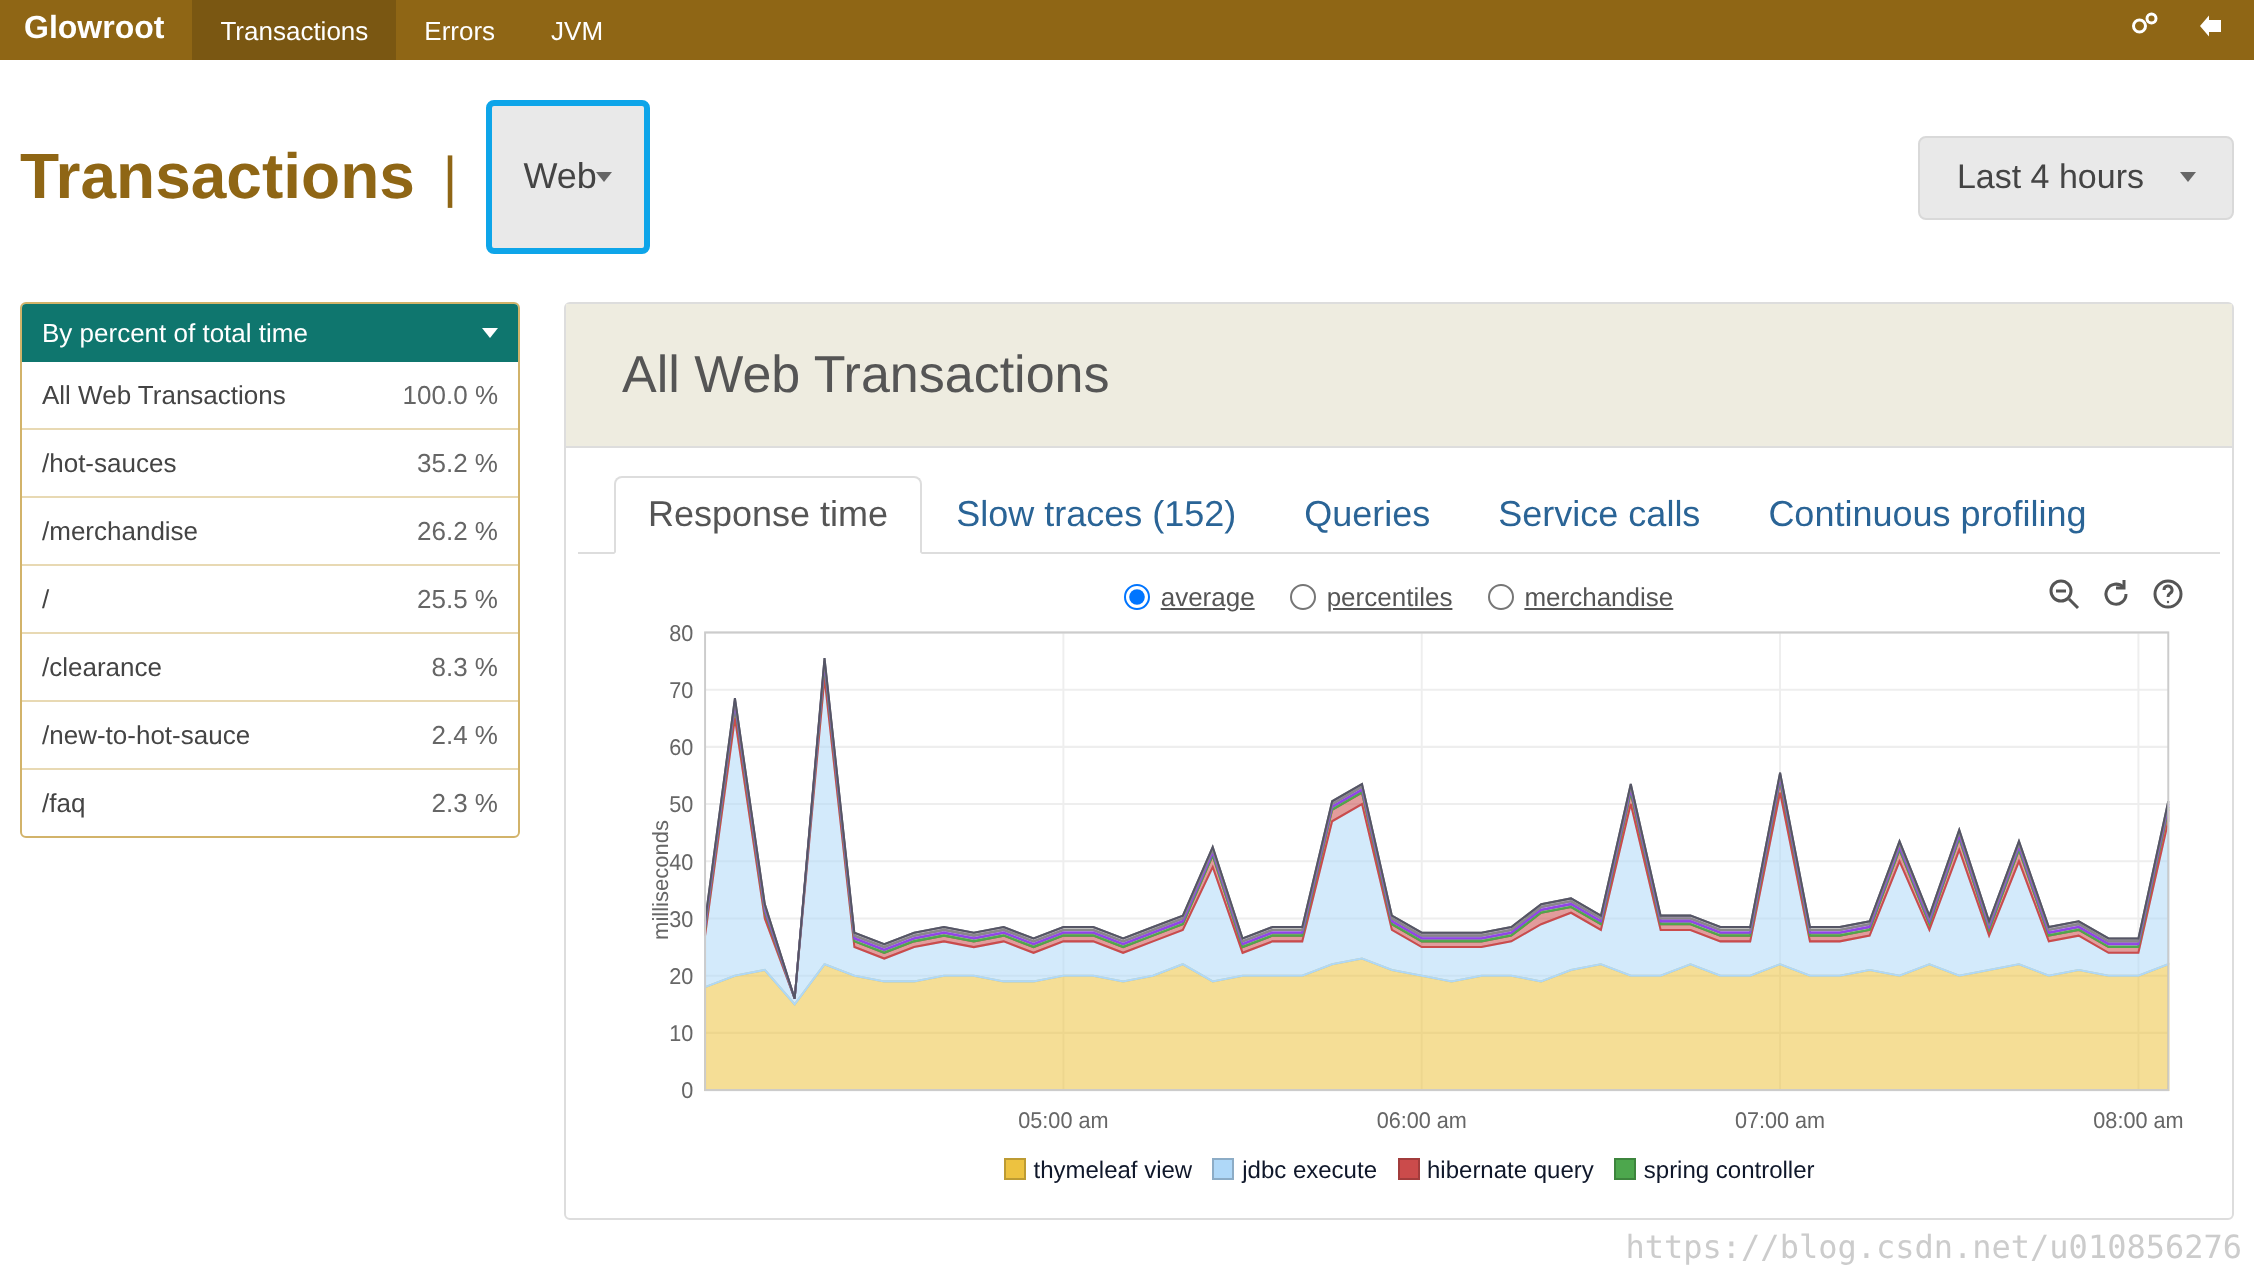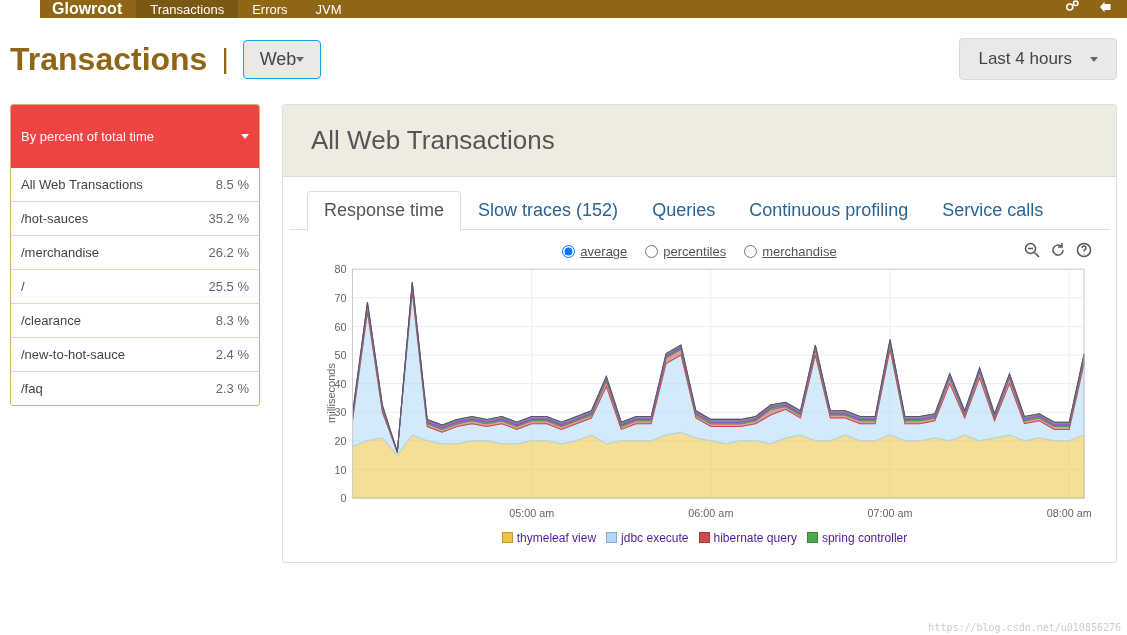--- a/index.html
+++ b/index.html
@@ -1,56 +1,56 @@
 <!DOCTYPE html>
 <html><head>
 <meta charset="utf-8">
 <style>
   * { box-sizing: border-box; margin: 0; padding: 0; }
   body { font-family: "Helvetica Neue", Helvetica, Arial, sans-serif; font-size: 14px; color: #333; background: #fff; }
-  .navbar { background: #8f6615; color: #fff; height: 18px; display: flex; align-items: center; padding: 0 12px; margin-left: 40px; }
+  .navbar { background: #8f6615; color: #fff; height: 30px; display: flex; align-items: center; padding: 0 12px; }
   .brand { font-weight: bold; font-size: 16px; margin-right: 14px; }
   .nav-links { display: flex; height: 100%; }
   .nav-links a { color: #fff; text-decoration: none; padding: 0 14px; height: 100%; display: flex; align-items: center; font-size: 13px; }
   .nav-links a.active { background: #7a5712; }
   .nav-right { margin-left: auto; display: flex; gap: 16px; align-items: center; }
   .nav-right span { color: #fff; font-size: 16px; }
   .container { padding: 20px 10px 6px 10px; }
   .header-row { display: flex; align-items: center; margin-bottom: 24px; }
   .page-title { color: #8f6615; font-size: 32px; font-weight: 600; }
   .title-divider { color: #8f6615; font-size: 28px; margin: 0 14px 0 14px; font-weight: 300; }
-  .dropdown-btn { background: #e9e9e9; border: 1px solid #0ea5e9; border-radius: 4px; padding: 8px 16px; font-size: 18px; color: #444; cursor: pointer; display: inline-flex; align-items: center; gap: 0; }
+  .dropdown-btn { background: #e9e9e9; border: 3px solid #0ea5e9; border-radius: 4px; padding: 25px 16px; font-size: 18px; color: #444; cursor: pointer; display: inline-flex; align-items: center; gap: 0; }
   .caret { width: 0; height: 0; border-left: 4px solid transparent; border-right: 4px solid transparent; border-top: 5px solid #666; display: inline-block; }
   .time-picker-wrap { margin-left: auto; border-radius: 10px; }
   .time-picker { background: #e9e9e9; border: 1px solid #d9d9d9; border-radius: 4px; padding: 10px 18px; font-size: 17px; color: #444; cursor: pointer; display: inline-flex; align-items: center; gap: 18px; }
   .layout { display: flex; gap: 22px; align-items: flex-start; }
   .sidebar { width: 250px; border: 1px solid #d2b36a; border-radius: 3px; overflow: hidden; flex: none; }
-  .sidebar-header { background: #ef4444; color: #fff; padding: 24px 10px; font-size: 13px; display: flex; align-items: center; justify-content: space-between; }
+  .sidebar-header { background: #0f766e; color: #fff; padding: 7px 10px; font-size: 13px; display: flex; align-items: center; justify-content: space-between; }
   .sidebar-header .caret { border-top-color: #fff; }
   .sidebar-row { display: flex; justify-content: space-between; padding: 9px 10px; font-size: 13px; border-top: 1px solid #e8d9b3; color: #444; cursor: pointer; }
   .sidebar-row:first-of-type { border-top: none; }
   .sidebar-row.selected { background: #fff; }
   .sidebar-row .pct { color: #666; }
   .main-panel { flex: 1; border: 1px solid #ddd; border-radius: 3px; background: #fff; min-width: 0; }
   .panel-header { background: #eeece0; padding: 20px 28px; border-bottom: 1px solid #ddd; }
   .panel-title { font-size: 26px; color: #555; font-weight: 500; }
   .panel-body { padding: 14px 6px 6px 6px; }
   .tabs { display: flex; border-bottom: 1px solid #ddd; padding-left: 18px; margin-bottom: 8px; }
   .tab { padding: 8px 16px; font-size: 18px; color: #2a6496; cursor: pointer; border: 1px solid transparent; border-bottom: none; margin-bottom: -1px; }
   .tab.active { color: #555; border-color: #ddd; border-bottom: 1px solid #fff; border-radius: 4px 4px 0 0; background: #fff; }
   .radio-row { display: flex; justify-content: center; gap: 18px; padding: 6px 0 0 0; position: relative; }
   .radio-row label { font-size: 13px; color: #555; display: inline-flex; align-items: center; gap: 5px; cursor: pointer; text-decoration: underline; }
   .chart-tools { position: absolute; right: 18px; top: 4px; display: flex; gap: 10px; color: #555; }
   .chart-tools span { cursor: pointer; font-size: 15px; }
   .chart-area { position: relative; height: 260px; margin: 4px 18px 0 36px; }
   .y-axis-label { position: absolute; left: -24px; top: 50%; transform: translateY(-50%) rotate(-90deg); font-size: 11px; color: #666; transform-origin: center; }
   .chart-svg { width: 100%; height: 100%; display: block; }
-  .legend { text-align: center; font-size: 12px; color: #4c1d95; padding: 4px 0 6px 0; line-height: 1.9; }
+  .legend { text-align: center; font-size: 12px; color: #0f172a; padding: 4px 0 6px 0; line-height: 1.9; }
   .legend .sw { display: inline-block; width: 11px; height: 11px; vertical-align: -1px; margin: 0 4px 0 10px; border: 1px solid rgba(0,0,0,0.2); }
-  .watermark { position: fixed; right: 6px; bottom: 2px; color: #ccc; font-size: 10px; font-family: monospace; }
+  .watermark { position: fixed; right: 6px; bottom: 2px; color: #ccc; font-size: 16px; font-family: monospace; }
 </style>
 </head>
 <body>
 
 <div class="navbar">
   <span class="brand">Glowroot</span>
   <div class="nav-links" id="nav-links">
       <a href="#" class="active">Transactions</a>
       <a href="#">Errors</a>
       <a href="#">JVM</a>
@@ -87,21 +87,21 @@
 
   <div class="layout">
     <div class="sidebar">
       <div class="sidebar-header">
         <span>By percent of total time</span>
         <span class="caret"></span>
       </div>
       <div id="sidebar-rows">
           <div class="sidebar-row selected">
             <span>All Web Transactions</span>
-            <span class="pct">8.5 %</span>
+            <span class="pct">100.0 %</span>
           </div>
           <div class="sidebar-row">
             <span>/hot-sauces</span>
             <span class="pct">35.2 %</span>
           </div>
           <div class="sidebar-row">
             <span>/merchandise</span>
             <span class="pct">26.2 %</span>
           </div>
           <div class="sidebar-row">
@@ -125,22 +125,22 @@
 
     <div class="main-panel">
       <div class="panel-header">
         <div class="panel-title">All Web Transactions</div>
       </div>
       <div class="panel-body">
         <div class="tabs" id="tabs">
             <div class="tab active">Response time</div>
             <div class="tab">Slow traces (152)</div>
             <div class="tab">Queries</div>
+            <div class="tab">Service calls</div>
             <div class="tab">Continuous profiling</div>
-            <div class="tab">Service calls</div>
           </div>
         <div class="radio-row">
           <span id="radios" style="display:flex; gap:18px;">
               <label>
                 <input type="radio" name="chartmode" checked="" style="">
                 <span>average</span>
               </label>
               <label>
                 <input type="radio" name="chartmode" style="">
                 <span>percentiles</span>

